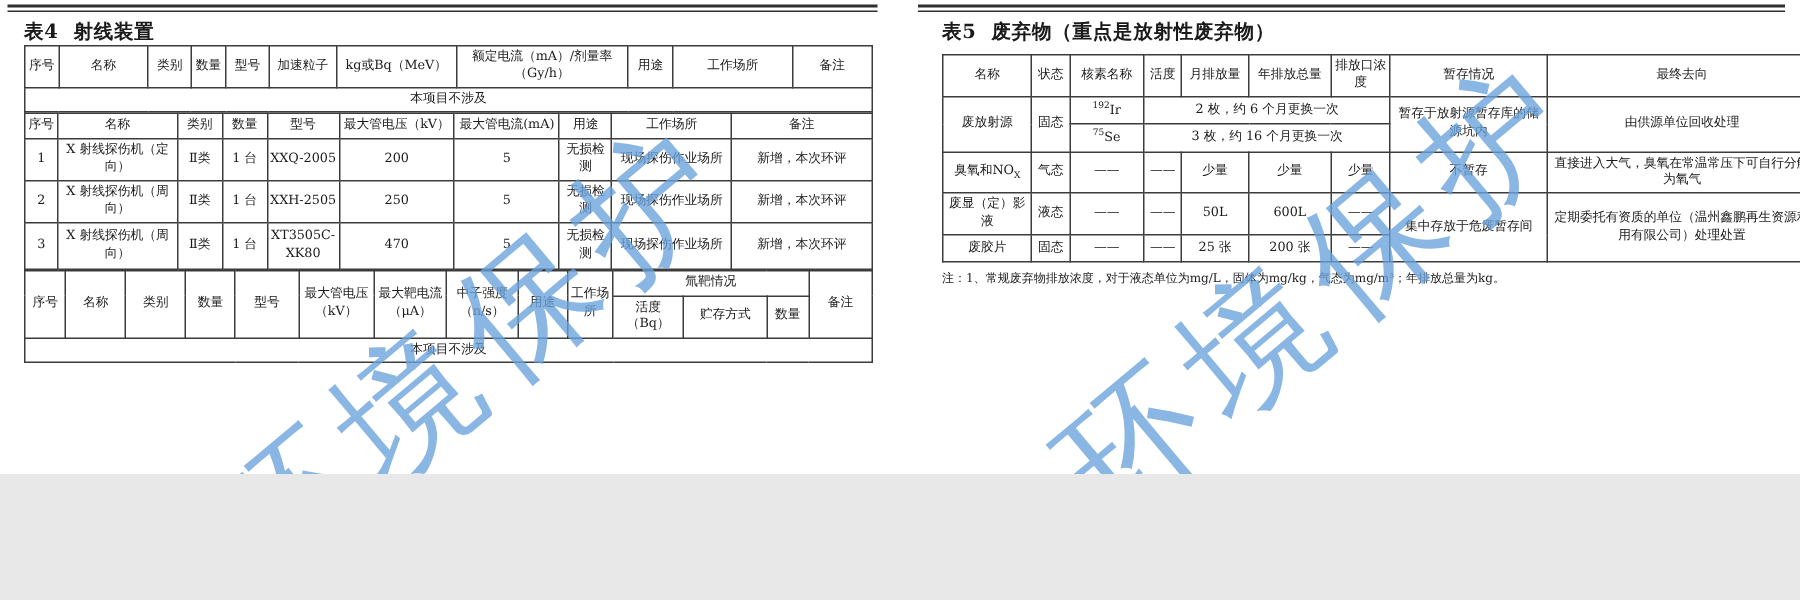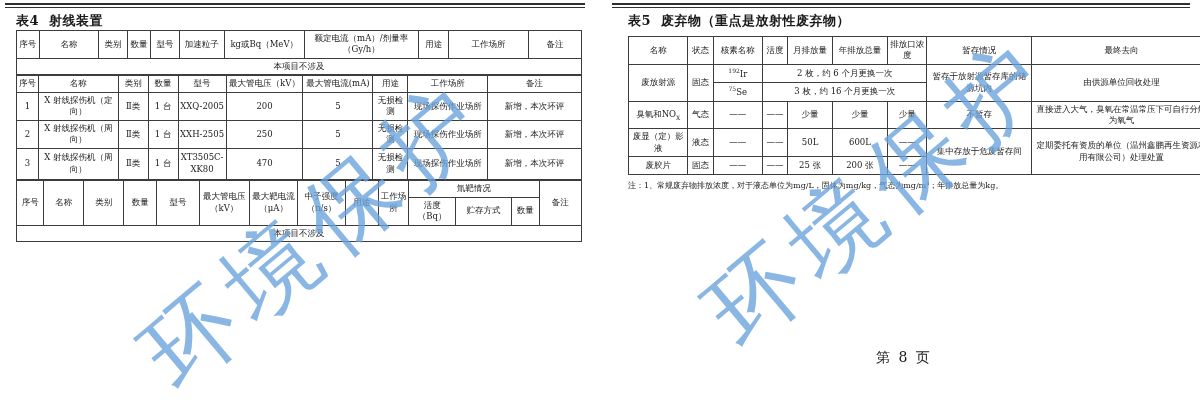--- a/index.html
+++ b/index.html
@@ -1,16 +1,16 @@
 <!DOCTYPE html>
 <html><head>
 <meta charset="utf-8">
 <style>
   html,body{margin:0;padding:0;background:#e8e8e8;}
-  #screen{position:relative;width:1200px;height:400px;background:#ffffff;overflow:hidden;
+  #screen{position:relative;width:1200px;height:316px;background:#ffffff;overflow:hidden;
           font-family:"DejaVu Serif","Liberation Serif",serif;color:#1a1a1a;}
   .page{position:absolute;top:0;}
   #page-left{left:16px;width:566px;}
   #page-right{left:628px;width:584px;}
   .top-rule{position:absolute;top:3px;height:2px;border-top:2px solid #2f2f2f;border-bottom:1px solid #2f2f2f;}
   #rule-left{left:5px;width:580px;}
   #rule-right{left:612px;width:578px;}
   .doc-title{margin-top:12px;font-size:13px;font-weight:bold;letter-spacing:0.5px;}
   .doc-title .gap{display:inline-block;width:10px;}
   .sec-heading{font-size:9.5px;margin-top:8px;margin-bottom:2px;}

